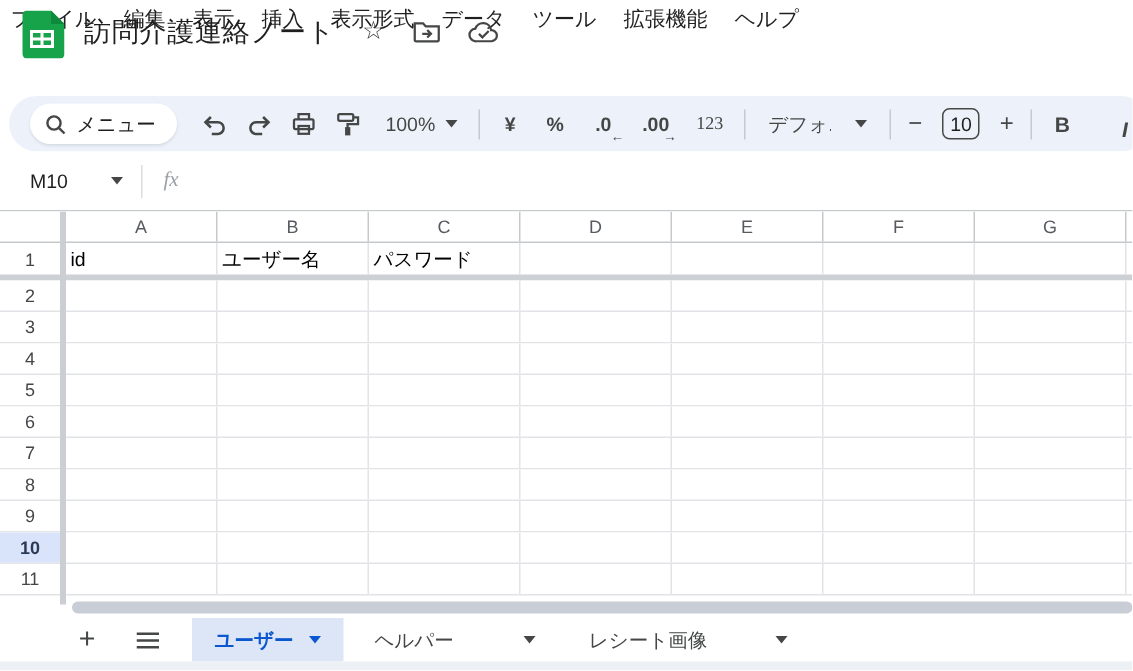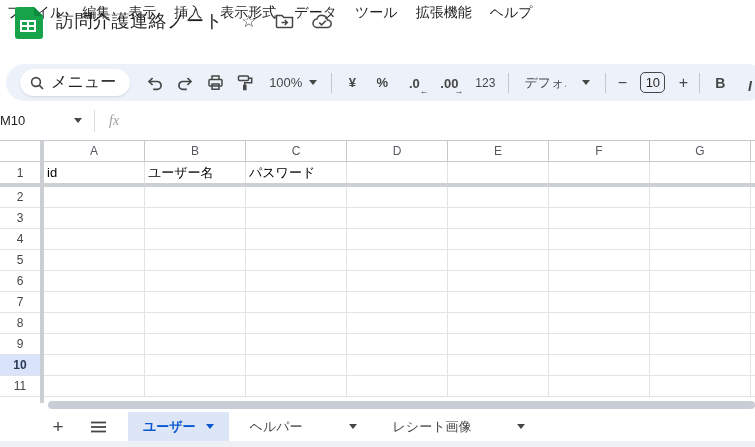--- a/index.html
+++ b/index.html
@@ -19,40 +19,40 @@
 
   
   #toolbar { left:6px; top:64px; width:760px; height:37px; background:#edf2fa;
     border-radius:19px; display:flex; align-items:center; padding-left:14px; }
   .tbtn { height:26px; display:flex; align-items:center; justify-content:center;
     color:#444746; border-radius:4px; flex:none; }
   .tico { width:30px; }
   .tb-divider { width:1px; height:20px; background:#c4c9d0; margin:0 5px; flex:none; }
   #menus-pill { background:#fff; border-radius:14px; height:27px; display:flex; align-items:center;
     gap:7px; padding:0 14px 0 10px; box-shadow:0 1px 2px rgba(60,64,67,.15); margin-right:10px; }
-  #menus-pill span { font-size:16px; color:#1f1f1f; }
+  #menus-pill span { font-size:13px; color:#1f1f1f; }
   .caret { width:0; height:0; border-left:4px solid transparent; border-right:4px solid transparent;
     border-top:5px solid #444746; display:inline-block; }
   #zoom-select { display:flex; align-items:center; gap:7px; padding:0 9px; font-size:13px; color:#444746; }
   .fmt-txt { font-size:13px; font-weight:bold; color:#444746; }
   .dec-wrap { position:relative; width:32px; text-align:center; }
   .dec-arrow { position:absolute; font-size:9px; bottom:-4px; right:2px; color:#444746; }
   #font-select { display:flex; align-items:center; gap:16px; padding:0 10px; width:86px; }
   #font-select span { font-size:13px; color:#444746; white-space:nowrap; overflow:hidden; }
   #font-size-box { width:25px; height:21px; border:1.5px solid #474747; border-radius:5px;
     display:flex; align-items:center; justify-content:center; font-size:13px; color:#1f1f1f; margin:0 7px; }
   .pm { font-size:16px; color:#444746; width:22px; text-align:center; }
   #bold-btn { font-weight:bold; font-size:14px; width:30px; }
   #italic-partial { position:absolute; left:748px; top:78px; font-style:italic; font-size:14px;
     font-weight:bold; color:#444746; }
 
   
   #formula-bar { left:0; top:101px; width:755px; height:40px; background:#fff;
     border-bottom:1px solid #c6c9cc; display:flex; align-items:center; }
-  #name-box { width:74px; padding-left:0; font-size:13px; color:#1f1f1f; }
+  #name-box { width:74px; padding-left:20px; font-size:13px; color:#1f1f1f; }
   #name-caret { margin-right:12px; }
   #fb-divider { width:1px; height:22px; background:#dadce0; }
   #fx { font-style:italic; font-family:"Liberation Serif","DejaVu Serif",serif;
     font-size:14px; color:#9aa0a6; margin-left:14px; }
 
   
   #grid { left:0; top:141px; width:755px; height:271px; background:#fff; overflow:hidden; }
   #colheaders { display:flex; height:21px; border-bottom:1px solid #c6c9cc; background:#fff; }
   .corner { width:44px; flex:none; }
   .colhead { width:101px; flex:none; border-right:1px solid #c6c9cc; display:flex;
@@ -170,21 +170,21 @@
     </div>
     <div class="tbtn tico">
       <span class="fmt-txt">%</span>
     </div>
     <div class="tbtn" style="width:34px;">
       <span class="dec-wrap"><span class="fmt-txt">.0</span><span class="dec-arrow">←</span></span>
     </div>
     <div class="tbtn" style="width:36px;">
       <span class="dec-wrap"><span class="fmt-txt">.00</span><span class="dec-arrow">→</span></span>
     </div>
-    <div class="tbtn" style="width:36px;">
+    <div class="tbtn" style="width:36px;font-family:Liberation Serif, serif;">
       <span style="font-size:12px; color:#444746;">123</span>
     </div>
     <div class="tb-divider"></div>
     <div id="font-select" class="tbtn">
       <span>デフォ...</span>
       <span class="caret"></span>
     </div>
     <div class="tb-divider"></div>
     <div class="tbtn pm">−</div>
     <div id="font-size-box">10</div>

